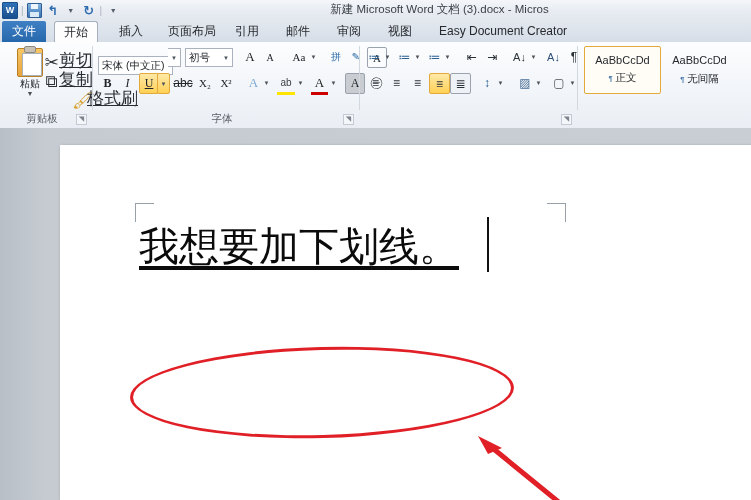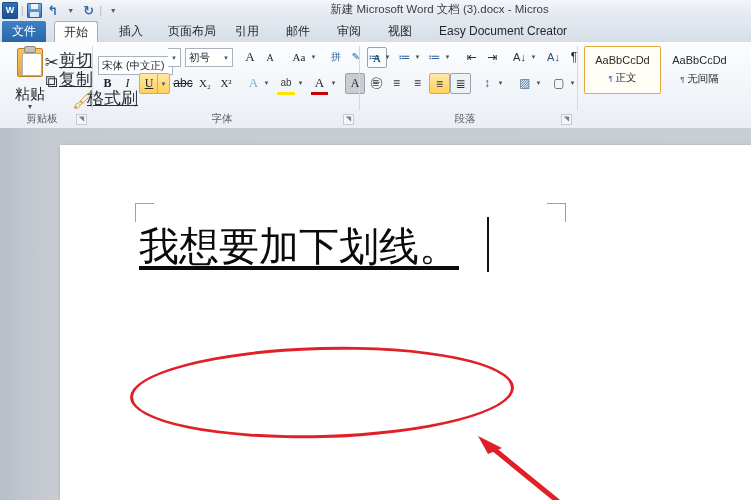--- a/index.html
+++ b/index.html
@@ -67,21 +67,21 @@
   .dlg{position:absolute;bottom:3px;width:9px;height:9px;border:1px solid #c3cad3;
        color:#7c838c;font-size:7px;line-height:8px;text-align:center;background:#f4f7fa;}
 
   
   .paste{position:absolute;left:8px;top:4px;width:44px;text-align:center;}
   .pasteicon{width:28px;height:30px;margin:0 auto;position:relative;}
   .clipboard-body{position:absolute;left:1px;top:2px;width:24px;height:27px;
     background:linear-gradient(to bottom,#f7c766,#e8a33c);border:1px solid #b97f27;border-radius:2px;}
   .clipboard-clip{position:absolute;left:8px;top:0px;width:10px;height:5px;background:#c9c2b4;border:1px solid #8c8madd;border:1px solid #8c8a80;border-radius:2px;}
   .clipboard-page{position:absolute;left:6px;top:7px;width:18px;height:21px;background:#fff;border:1px solid #aab0b8;}
-  .pastelabel{font-size:15px;color:#26292e;margin-top:9px;}
+  .pastelabel{font-size:10px;color:#26292e;margin-top:1px;}
   .pastearrow{font-size:7px;color:#4a5058;line-height:6px;}
   .cbitem{position:absolute;left:44px;font-size:17px;color:#2b2f35;white-space:nowrap;text-decoration:underline;}
   .cbicon{display:inline-block;width:15px;text-align:center;vertical-align:-2px;}
 
   
   .rb{position:absolute;display:flex;align-items:center;justify-content:center;
       font-size:11px;color:#22262b;}
   .rb.box{border:1px solid transparent;border-radius:2px;}
   .hl{background:linear-gradient(to bottom,#ffe9a8,#ffd056);border:1px solid #e3a93b;border-radius:2px;}
 
@@ -237,21 +237,20 @@
       <div class="rb" style="left:48px;top:31px;width:19px;height:19px;font-size:12px;color:#2b3238;">≡</div>
       <div class="rb hl" style="left:69px;top:31px;width:19px;height:19px;font-size:12px;color:#2b3238;">≡</div>
       <div class="rb box" style="left:90px;top:31px;width:19px;height:19px;font-size:12px;color:#2b3238;border:1px solid #9aa3ad;background:#eef2f7;">≣</div>
       <div class="rb" style="left:118px;top:31px;width:18px;height:19px;font-size:12px;color:#2b5f92;">↕</div>
       <div class="rb" style="left:136px;top:34px;width:9px;height:14px;font-size:6px;color:#4d545c;">▼</div>
       <div class="rb" style="left:156px;top:31px;width:18px;height:19px;font-size:12px;color:#4a6f96;">▨</div>
       <div class="rb" style="left:174px;top:34px;width:9px;height:14px;font-size:6px;color:#4d545c;">▼</div>
       <div class="rb" style="left:190px;top:31px;width:18px;height:19px;font-size:12px;color:#4a5159;">▢</div>
       <div class="rb" style="left:208px;top:34px;width:9px;height:14px;font-size:6px;color:#4d545c;">▼</div>
 
-      <div class="glabel" style="left:0;width:210px;">段落</div>
       <div class="dlg" style="right:6px;">◥</div>
       <div class="gsep"></div>
     </div>
 
     <div class="grp" style="left:578px;width:173px;">
       <div style="position:absolute;left:6px;top:4px;width:75px;height:46px;border:1px solid #e3a93b;background:#fffdf5;border-radius:2px;">
         <div style="text-align:center;font-size:11px;color:#26292e;margin-top:7px;">AaBbCcDd</div>
         <div style="text-align:center;font-size:10.5px;color:#26292e;margin-top:5px;">
           <span style="color:#3a6ea5;font-size:8px;">¶</span> <span>正文</span>
         </div>

